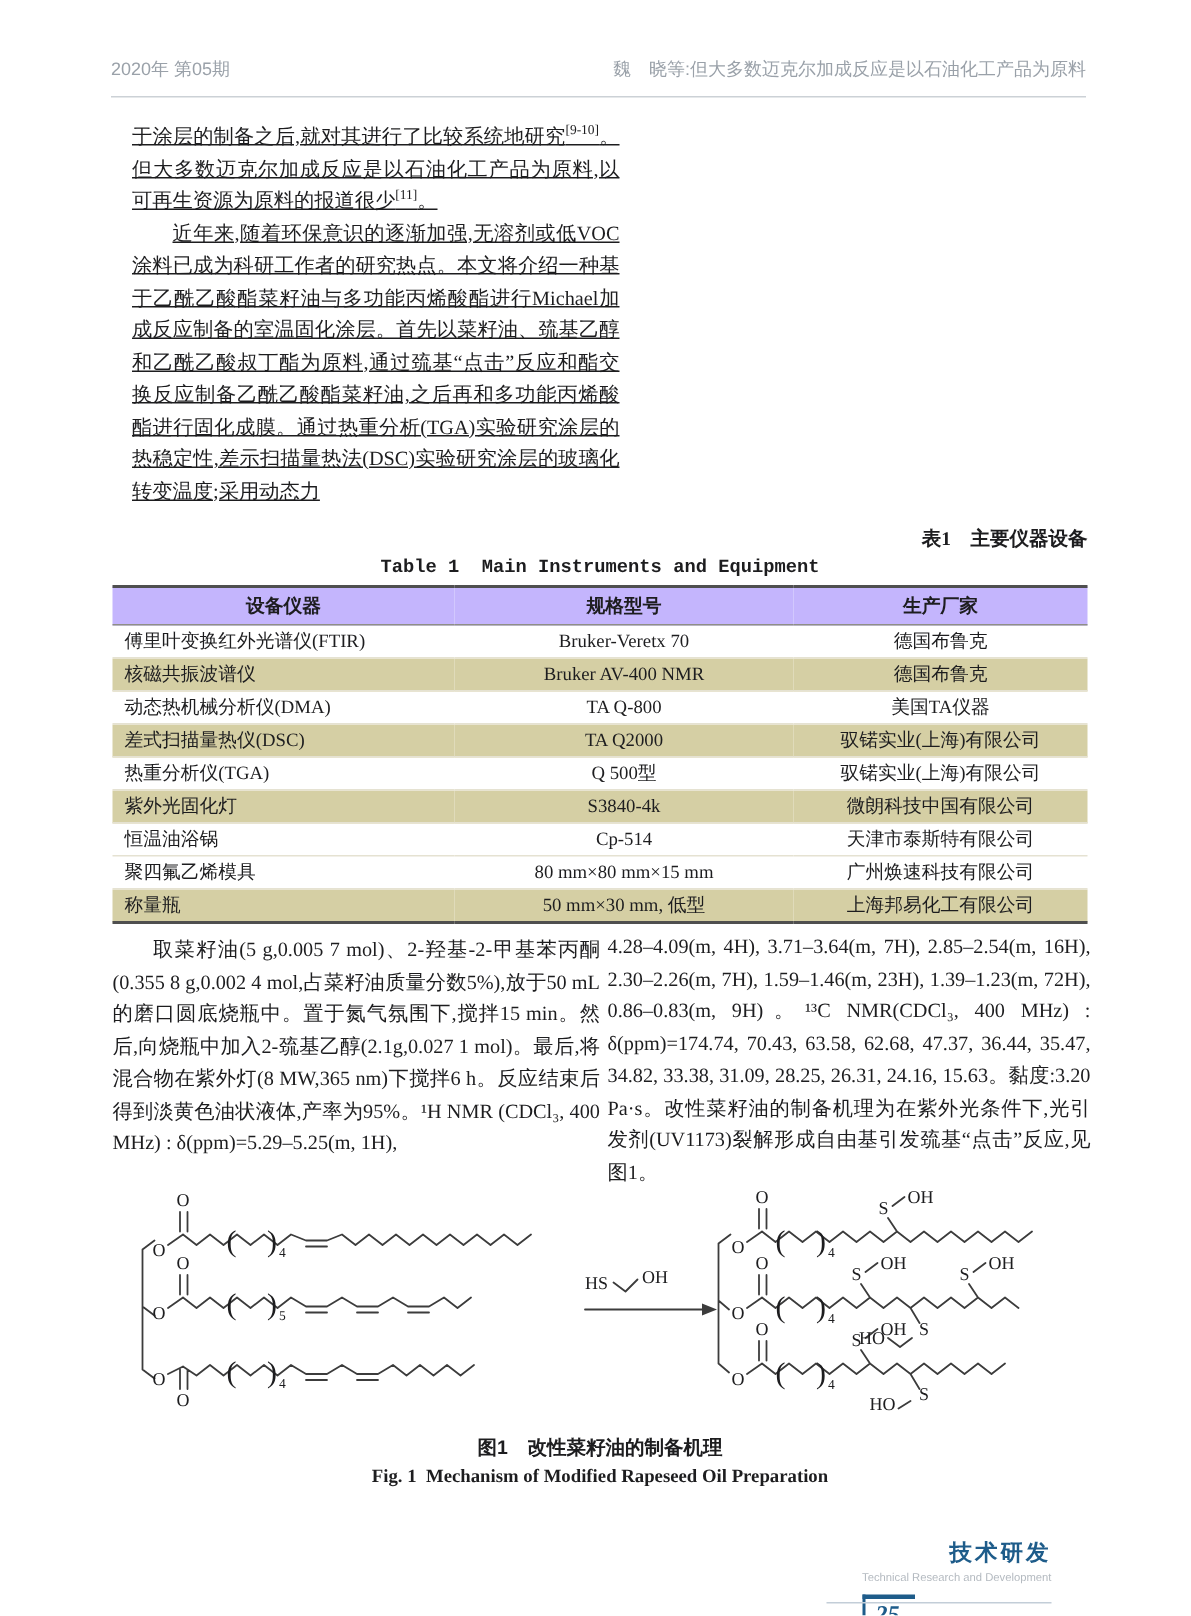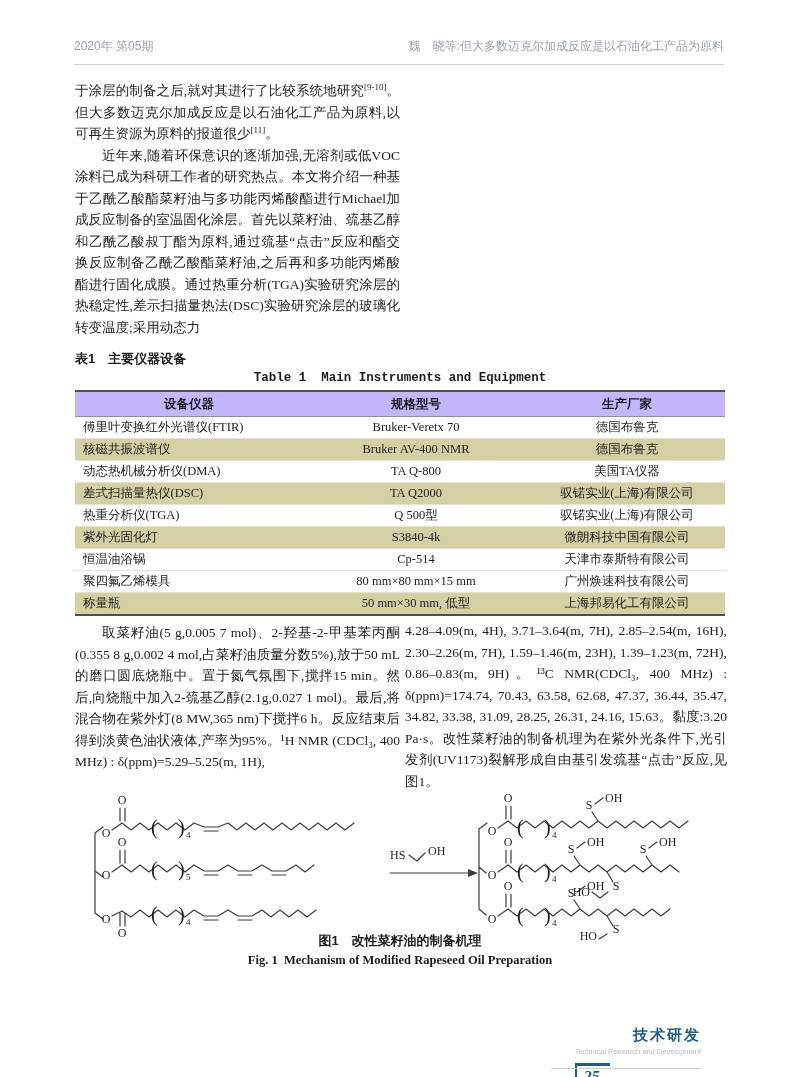--- a/index.html
+++ b/index.html
@@ -13,39 +13,39 @@
   .col{position:absolute;width:325px;font-size:13.5px;line-height:21.5px;text-align:justify;}
   .col p{margin:0;}
   .indent{text-indent:2em;}
   sup{font-size:9px;line-height:0;}
   .h-main{font-family:"Liberation Sans","DejaVu Sans",sans-serif;color:#8e9c50;font-weight:bold;
           font-size:17px;margin:11px 0 7px 0;text-indent:0;}
   .h-sub{font-family:"Liberation Sans","DejaVu Sans",sans-serif;color:#8e9c50;font-weight:bold;
          font-size:13.5px;margin:3px 0 3px 0;text-indent:0;}
   
   .table-block{position:absolute;left:75px;top:350px;width:650px;}
-  .tbl-title-cn{text-align:left;font-family:Liberation Sans, sans-serif;
+  .tbl-title-cn{text-align:right;font-family:Liberation Serif, serif;
                 font-weight:bold;font-size:13px;}
   .tbl-title-en{text-align:center;font-weight:bold;font-size:12.5px;margin:3px 0 5px 0;font-family:Liberation Mono, monospace;}
   table{width:100%;border-collapse:collapse;font-size:12.5px;
         border-top:2px solid #4f4f4f;border-bottom:2px solid #4f4f4f;}
   th{background:#c4b5fd;font-weight:bold;height:22px;text-align:center;border-bottom:1px solid #8f8f86;}
   td{height:21px;padding:0 4px;text-align:center;border-bottom:1px solid #e5e2d2;}
   tbody tr:last-child td{border-bottom:none;}
   tbody td:first-child{text-align:left;padding-left:8px;}
   tr.stripe{background:#d5cfa4;}
   th:nth-child(1),td:nth-child(1){width:216px;}
   th:nth-child(2),td:nth-child(2){width:218px;}
   
   .figure{position:absolute;left:72px;top:793px;width:650px;height:148px;}
   .bond{stroke:#3c3c3c;stroke-width:1.2;fill:none;stroke-linejoin:round;stroke-linecap:round;}
   .atom{font-size:12px;fill:#1d1d1f;font-family:"Liberation Serif","DejaVu Serif",serif;}
   .paren{font-size:20px;fill:#1d1d1f;}
   .subn{font-size:9px;fill:#1d1d1f;}
-  .fig-captions{position:absolute;left:75px;top:932px;width:650px;text-align:center;}
+  .fig-captions{position:absolute;left:75px;top:956px;width:650px;text-align:center;}
   .cap-cn{font-family:"Liberation Sans","DejaVu Sans",sans-serif;font-weight:bold;font-size:13px;}
   .cap-en{font-weight:bold;font-size:12.5px;margin-top:3px;}
   
   .footer{position:absolute;right:60px;top:1022px;display:flex;align-items:flex-start;gap:7px;flex-direction:column;}
   .f-text{text-align:right;padding-top:4px;}
   .f-cn{color:#1e5c8a;font-weight:bold;font-size:15px;letter-spacing:2px;
         font-family:"Liberation Sans","DejaVu Sans",sans-serif;}
   .f-en{color:#b4bac0;font-size:7.5px;font-family:"Liberation Sans","DejaVu Sans",sans-serif;margin-top:2px;}
   .f-page{border-top:3px solid #1e5c8a;border-left:2px solid #1e5c8a;color:#1e5c8a;
           font-style:italic;font-weight:bold;font-size:16px;padding:2px 10px 10px 7px;}
@@ -54,21 +54,21 @@
 </head>
 <body>
 
 <div class="page">
 
   <div class="header">
     <span>2020年 第05期</span>
     <span>魏　晓等:但大多数迈克尔加成反应是以石油化工产品为原料</span>
   </div>
 
-  <div class="col" style="left:75px;top:80px;">
+  <div class="col" style="left:88px;top:80px;text-decoration:underline;">
     <p><span>于涂层的制备之后,就对其进行了比较系统地研究</span><sup>[9-10]</sup><span>。但大多数迈克尔加成反应是以石油化工产品为原料,以可再生资源为原料的报道很少</span><sup>[11]</sup><span>。</span></p>
     <p class="indent">近年来,随着环保意识的逐渐加强,无溶剂或低VOC涂料已成为科研工作者的研究热点。本文将介绍一种基于乙酰乙酸酯菜籽油与多功能丙烯酸酯进行Michael加成反应制备的室温固化涂层。首先以菜籽油、巯基乙醇和乙酰乙酸叔丁酯为原料,通过巯基“点击”反应和酯交换反应制备乙酰乙酸酯菜籽油,之后再和多功能丙烯酸酯进行固化成膜。通过热重分析(TGA)实验研究涂层的热稳定性,差示扫描量热法(DSC)实验研究涂层的玻璃化转变温度;采用动态力</p>
   </div>
 
 
   <div class="table-block">
     <div class="tbl-title-cn">表1　主要仪器设备</div>
     <div class="tbl-title-en">Table 1&nbsp;&nbsp;Main Instruments and Equipment</div>
     <table>
       <thead>

